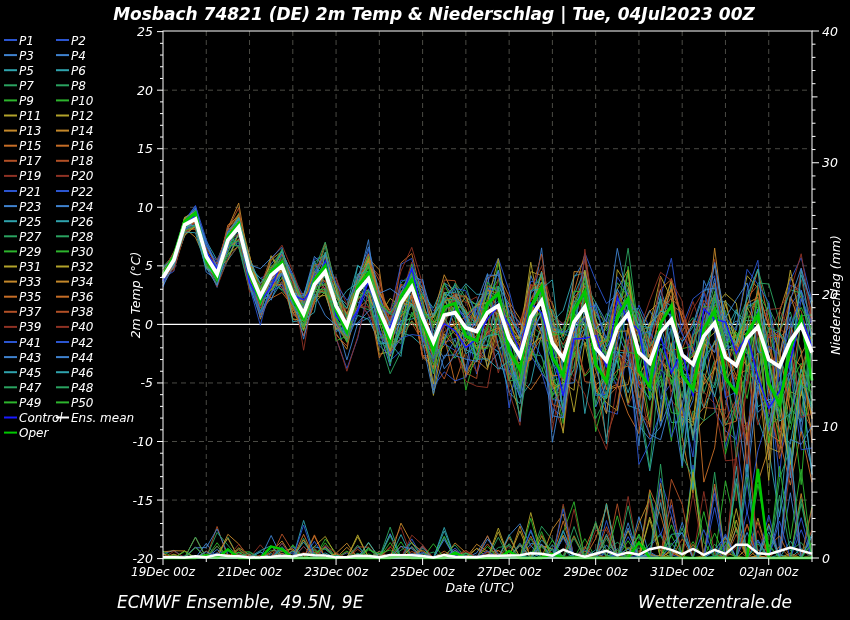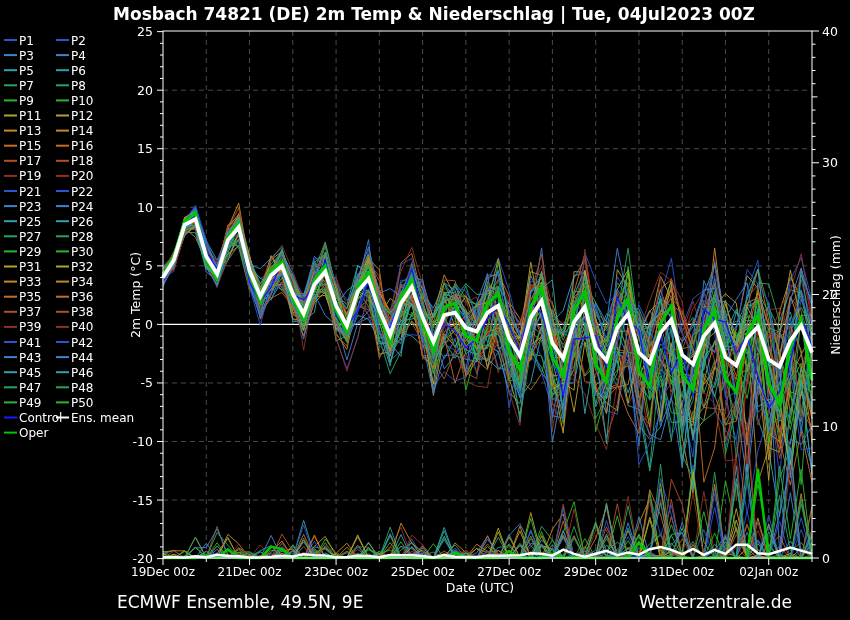--- a/index.html
+++ b/index.html
@@ -1,16 +1,16 @@
 <!DOCTYPE html>
 <html><head>
 <meta charset="utf-8">
 <style>
   html,body{margin:0;padding:0;background:#000;}
-  .stage{position:relative;width:850px;height:620px;background:#000;overflow:hidden;}
+  .stage{position:relative;width:850px;height:620px;background:#000;overflow:hidden;font-style:italic;}
   svg text{font-family:"DejaVu Sans","Liberation Sans",sans-serif;fill:#ffffff;}
 </style>
 </head>
 <body>
 
 <div class="stage">
   <svg id="plot" width="850" height="620" viewBox="0 0 850 620">
     <rect x="0" y="0" width="850" height="620" fill="#000000"></rect>
 
     <text x="434" y="20" font-size="17" font-weight="bold" text-anchor="middle">Mosbach 74821 (DE)  2m Temp &amp; Niederschlag | Tue, 04Jul2023 00Z</text>

